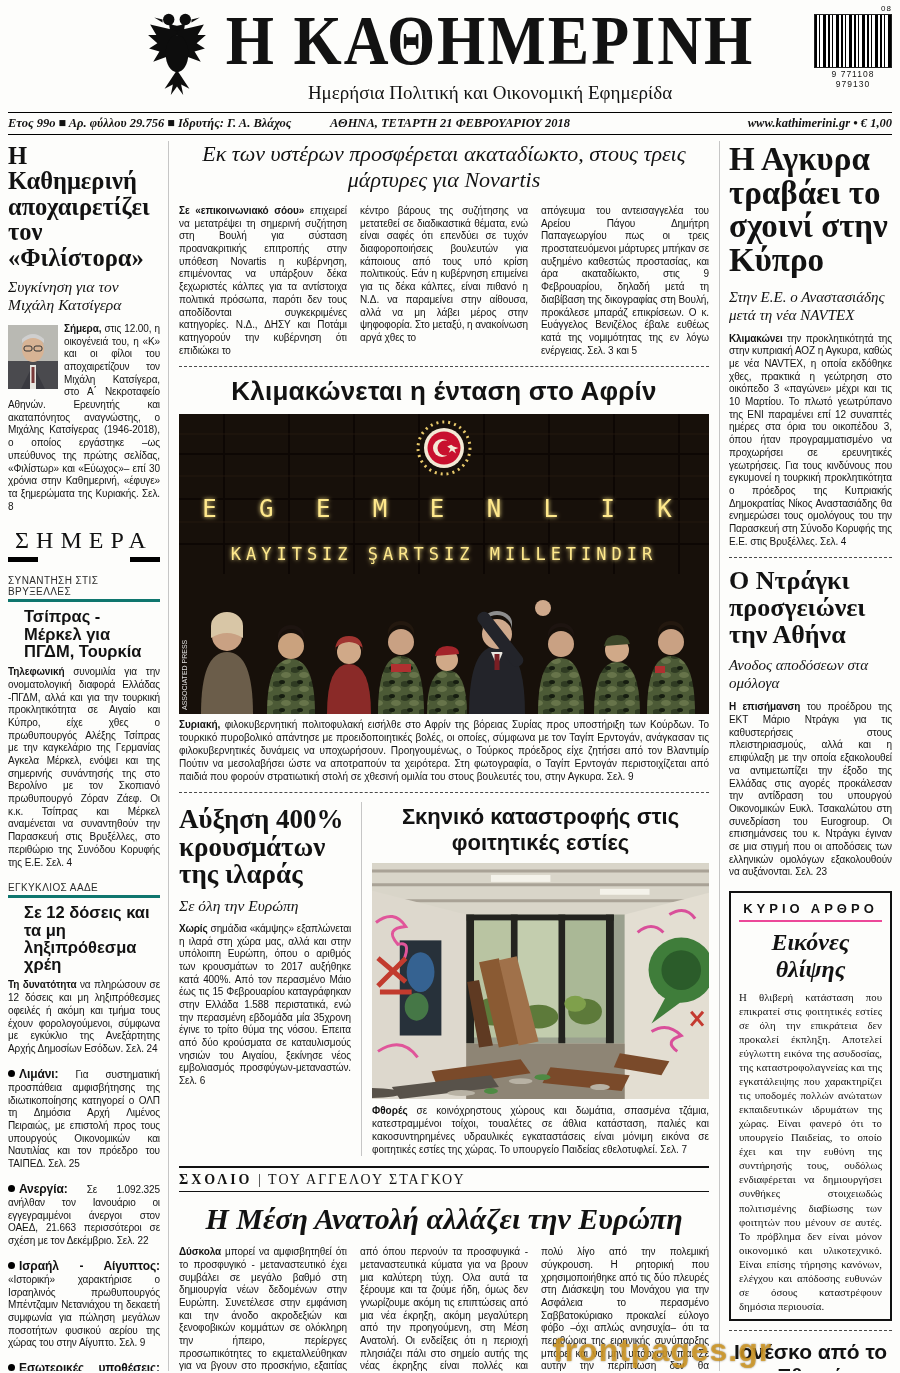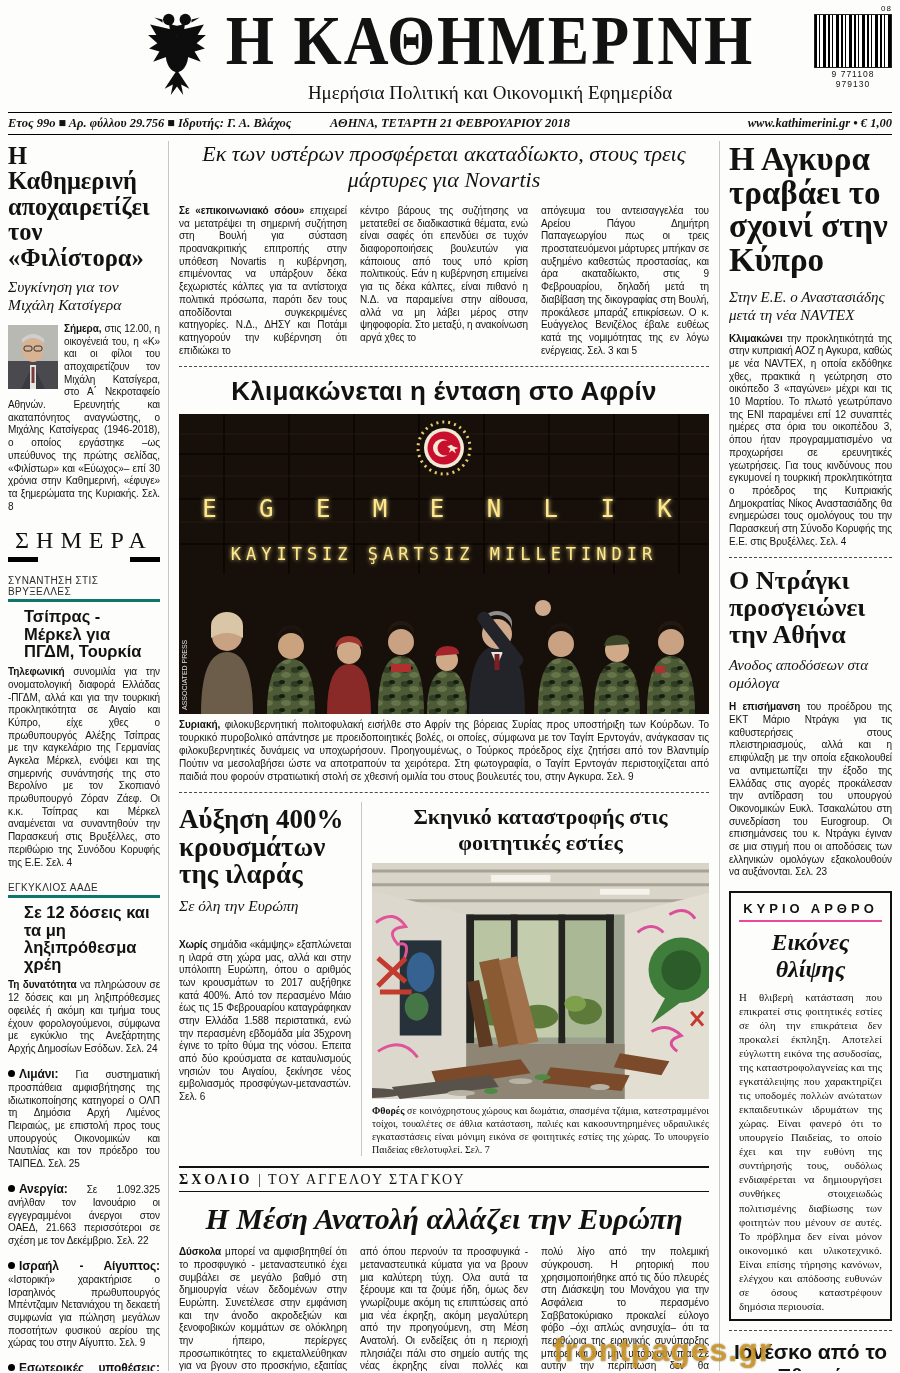--- a/index.html
+++ b/index.html
@@ -50,22 +50,22 @@
   .headline{font-family:"Liberation Serif",serif;font-weight:700;font-size:47px;line-height:1;
             text-align:center;letter-spacing:-1px;margin:4px 0 10px 0;}
   .deck{font-family:"Liberation Serif",serif;font-style:italic;font-size:22px;text-align:center;margin-bottom:12px;}
   .three-col{display:flex;gap:13px;}
   .three-col>div{flex:1;}
   .afrin-head{font-size:26px;text-align:center;margin:6px 0 7px 0;letter-spacing:.2px;}
   .photo-main{display:block;width:530px;height:300px;}
   .mid-section{display:flex;margin-top:2px;}
   .measles{width:172px;flex:none;padding-right:10px;border-right:1px solid #c6c6c6;}
   .measles-title{font-family:"Liberation Serif",serif;font-weight:700;font-size:27px;line-height:1.02;margin:4px 0 8px 0;}
-  .measles-sub{font-family:"Liberation Serif",serif;font-style:italic;font-size:15.5px;margin-bottom:24px;}
-  .dorms{flex:1;padding-left:10px;font-family:Liberation Serif, serif;}
+  .measles-sub{font-family:"Liberation Serif",serif;font-style:italic;font-size:15.5px;margin-bottom:8px;}
+  .dorms{flex:1;padding-left:10px;}
   .dorms-title{font-size:22px;text-align:center;margin:2px 0 6px 0;}
   .photo-dorm{display:block;width:100%;height:238px;}
   .sxolio-head{border-top:2.5px solid #111;margin-top:10px;padding:4px 0 3px 0;border-bottom:1px solid #111;
                font-family:"Liberation Serif",serif;font-size:14px;letter-spacing:2px;}
   .sxolio-head b{letter-spacing:3px;}
   .sxolio-title{font-family:"Liberation Serif",serif;font-style:italic;font-size:30px;text-align:center;margin:10px 0 10px 0;}
   
   .r-title-xl{font-family:"Liberation Serif",serif;font-weight:700;font-size:33px;line-height:1.02;margin:2px 0 10px 0;}
   .r-title-lg{font-family:"Liberation Serif",serif;font-weight:700;font-size:26px;line-height:1.04;margin:4px 0 8px 0;}
   .r-sub{font-family:"Liberation Serif",serif;font-style:italic;font-size:15px;line-height:1.2;margin-bottom:9px;}

